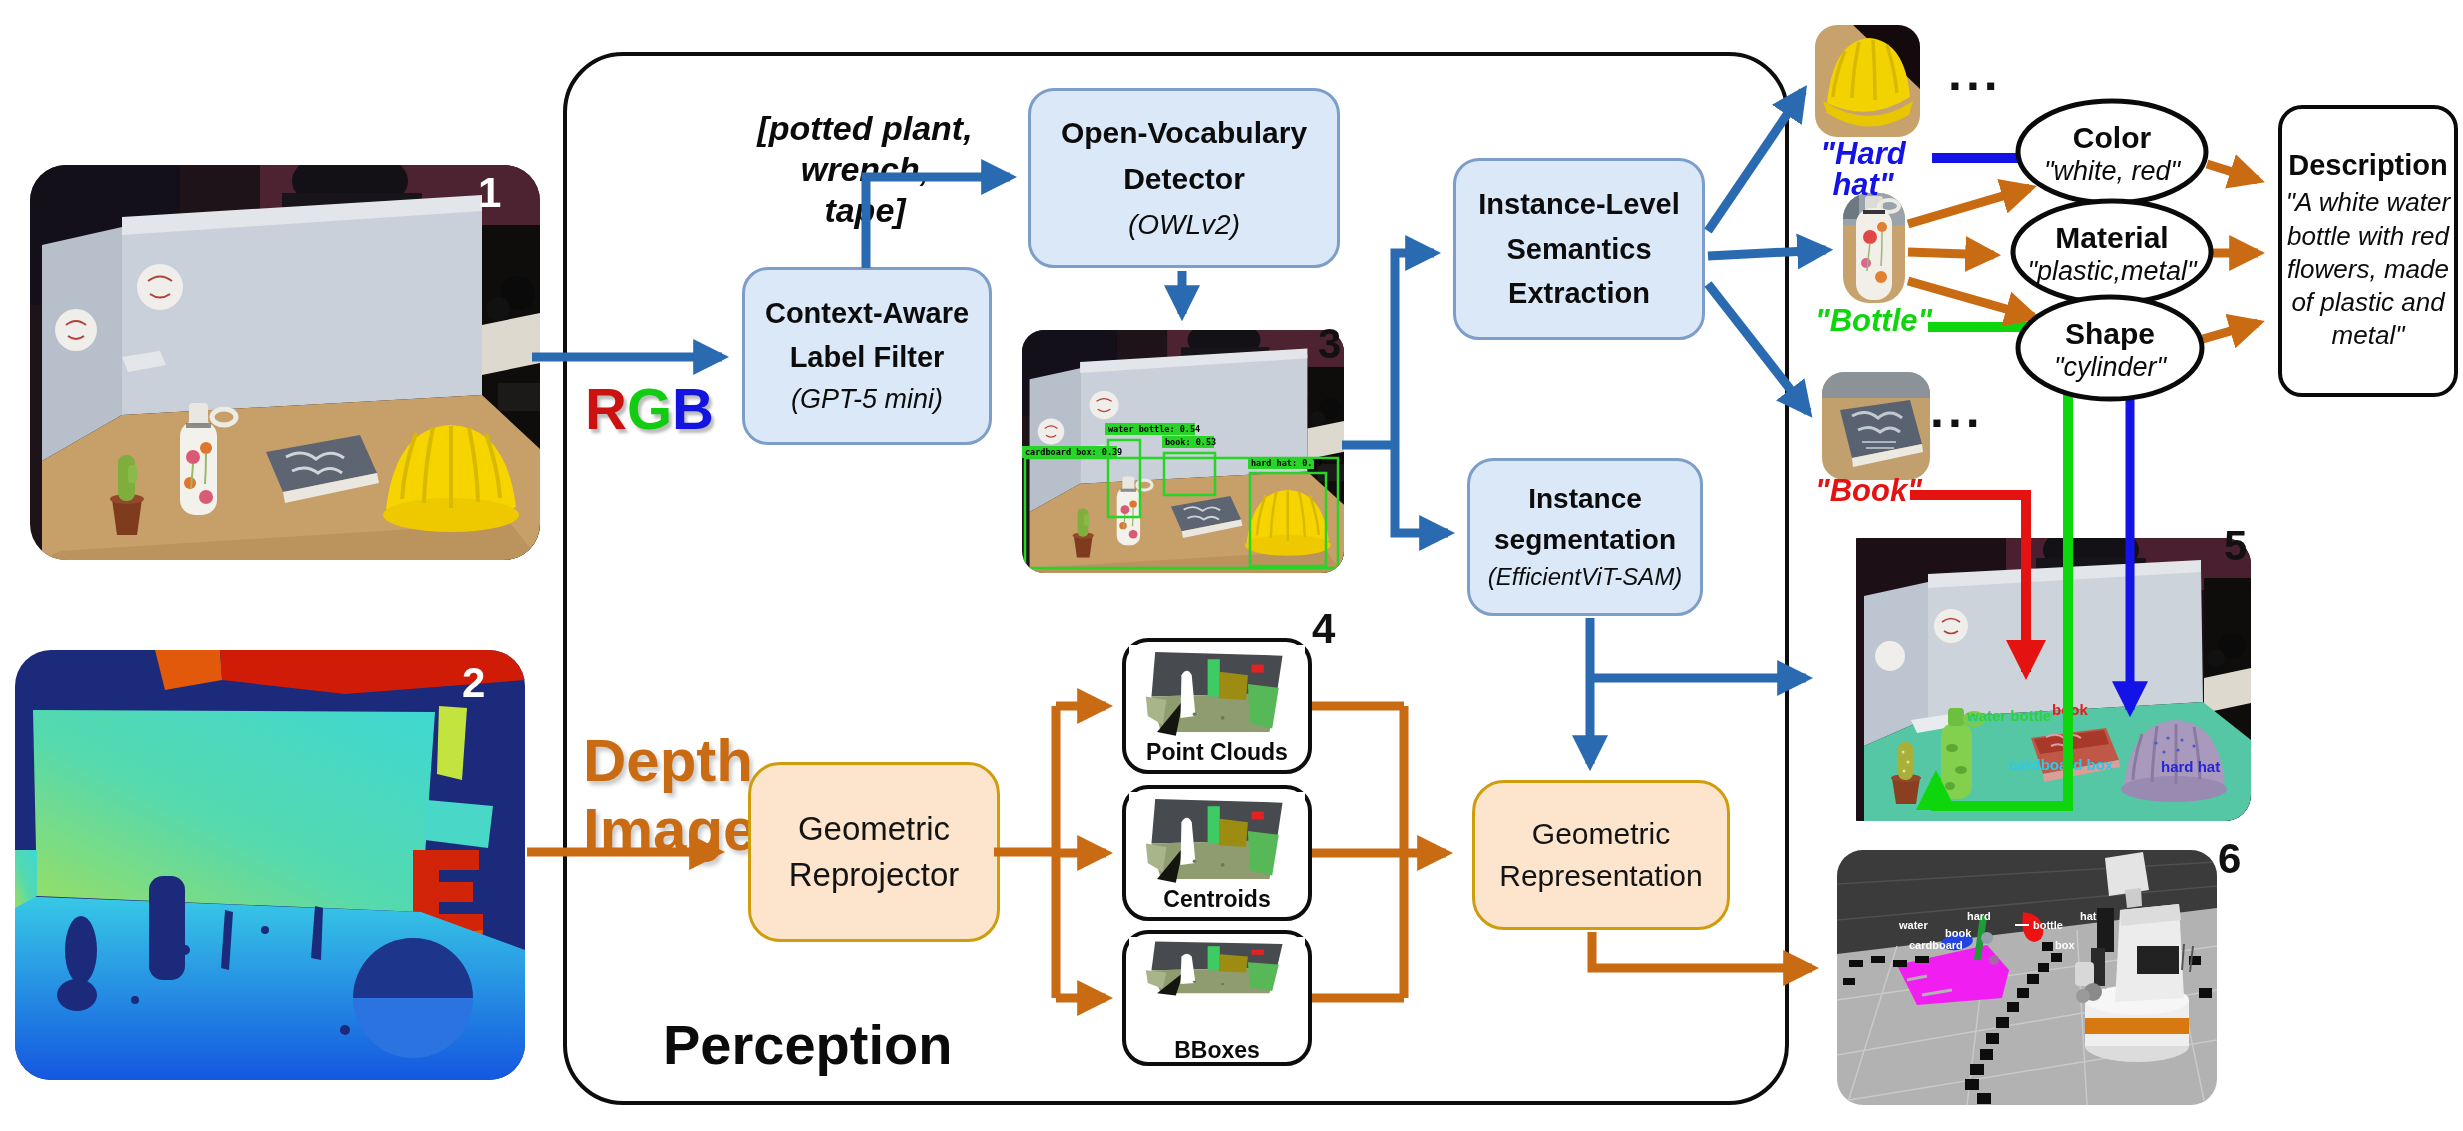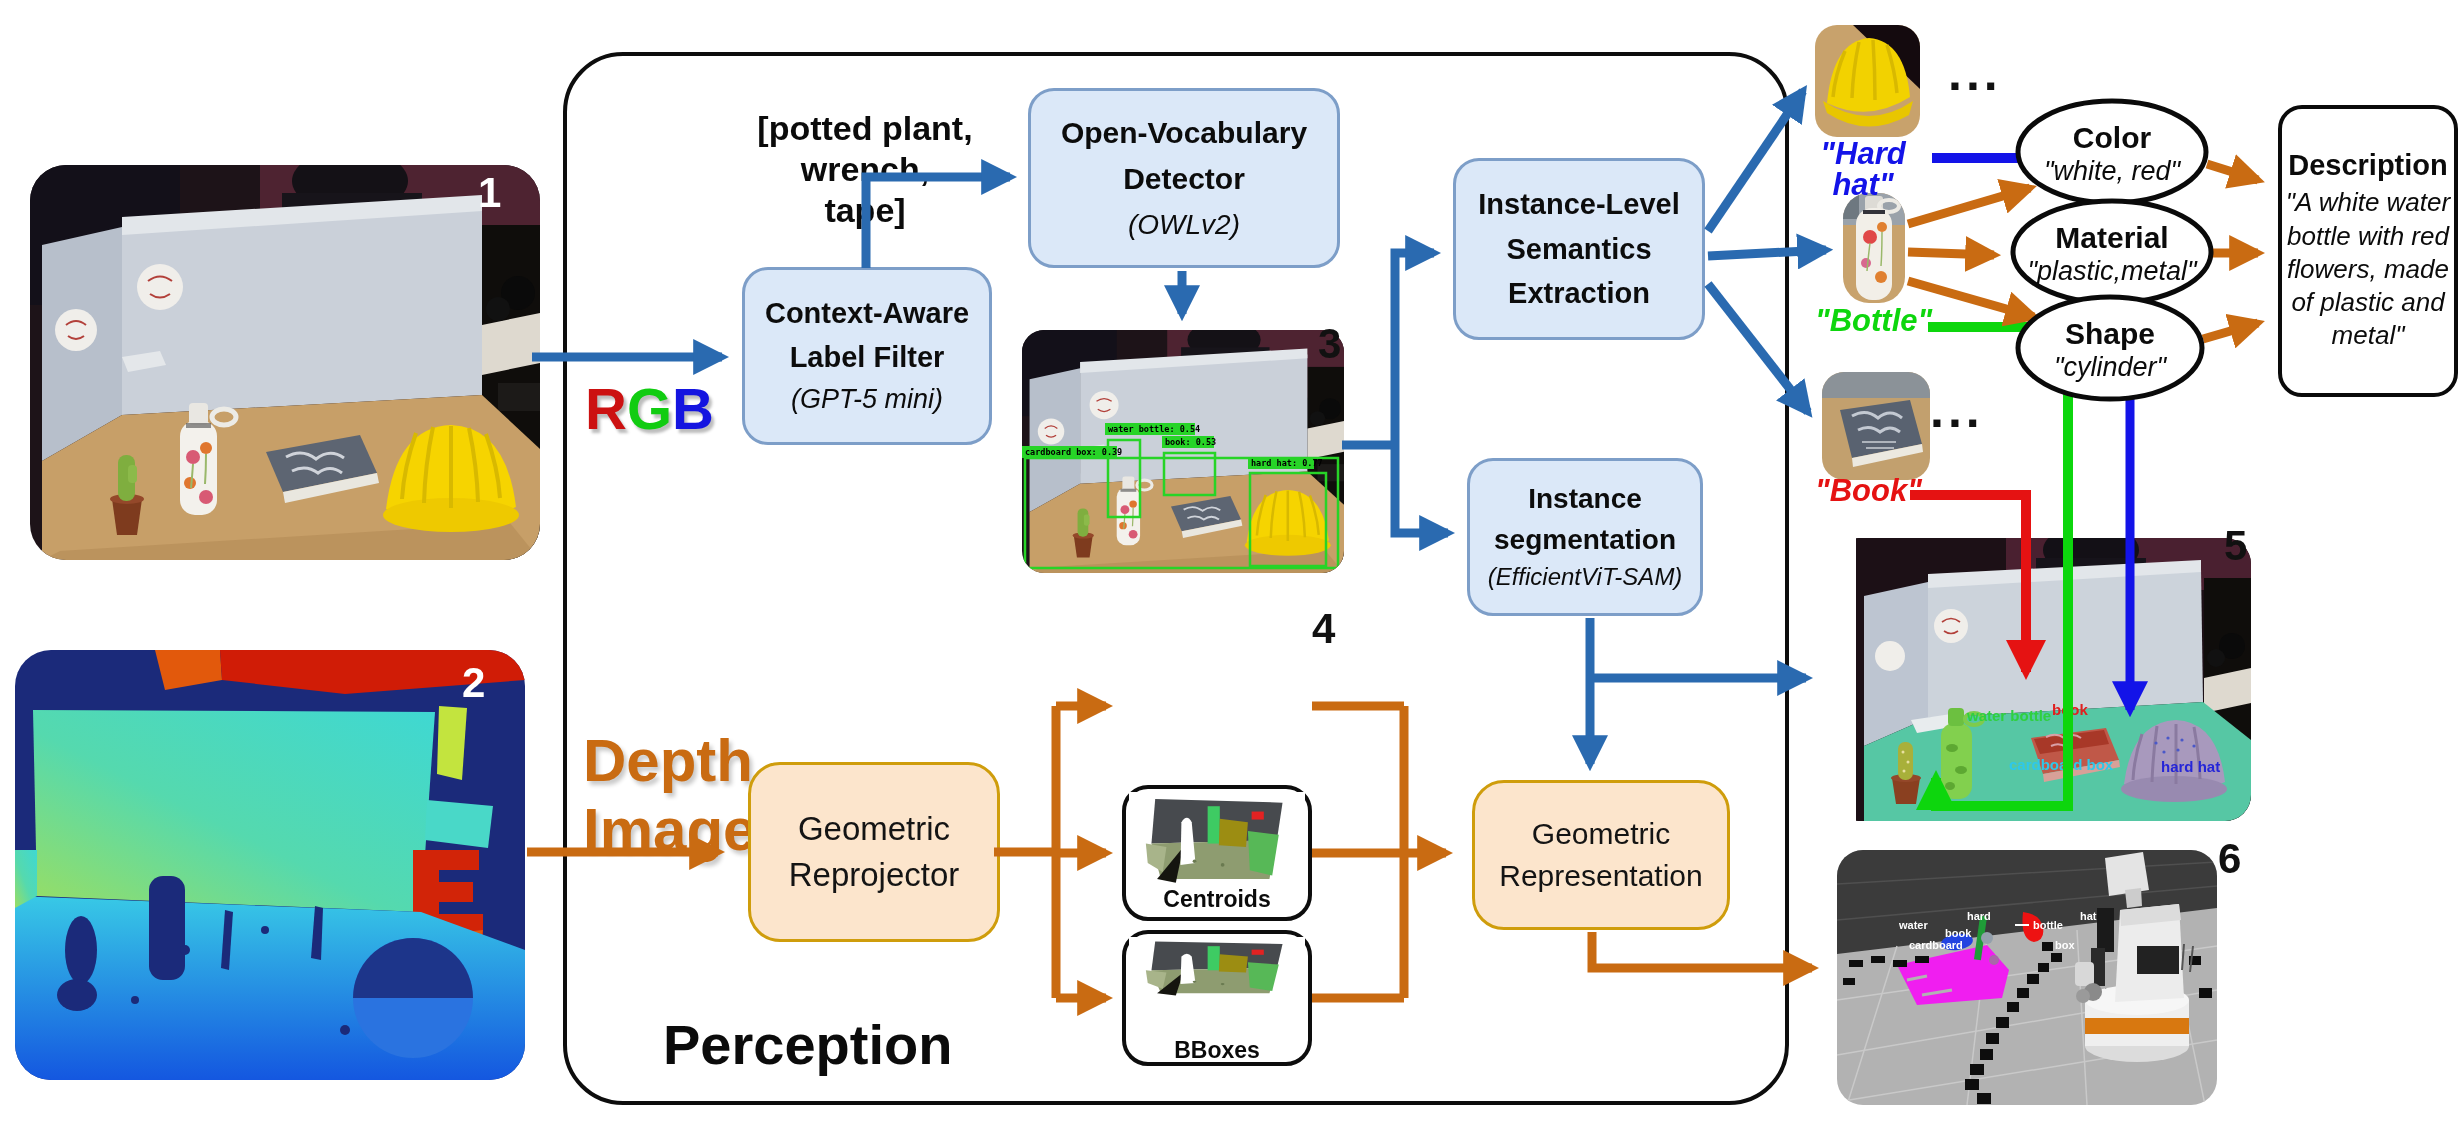--- a/index.html
+++ b/index.html
@@ -8,21 +8,21 @@
        text-align:center;box-sizing:border-box;z-index:3;}
   .bluebox{background:#dbe8f8;border:3px solid #7d9ec8;border-radius:26px;font-weight:700;color:#0c0c0c;}
   .orangebox{background:#fce5cc;border:3px solid #cf9d0c;border-radius:32px;font-weight:400;color:#141414;margin-left:8px;}
   .subtitle{font-style:italic;font-weight:400;}
   .img{position:absolute;overflow:hidden;z-index:2;}
   .img svg{display:block;}
   .fignum{position:absolute;font-weight:700;font-size:42px;z-index:6;line-height:1;}
   .white{color:#fff;} .black{color:#111;}
   .instlabel{position:absolute;font-weight:700;font-style:italic;font-size:31px;z-index:6;text-align:center;line-height:1;}
   .dots{position:absolute;font-weight:700;font-size:50px;letter-spacing:4px;color:#111;z-index:6;line-height:1;}
-  .prompt{position:absolute;font-weight:700;font-size:34px;text-align:center;line-height:1.2;color:#0b0b0b;z-index:3;}
+  .prompt{position:absolute;font-weight:700;font-style:italic;font-size:34px;text-align:center;line-height:1.2;color:#0b0b0b;z-index:3;}
   .overlay{position:absolute;left:0;top:0;width:2463px;height:1131px;z-index:4;pointer-events:none;}
   .container{position:absolute;left:563px;top:52px;width:1226px;height:1053px;border:4px solid #0d0d0d;
              border-radius:60px;background:#fff;box-sizing:border-box;z-index:1;}
   .perception-label{position:absolute;left:663px;top:1012px;font-size:56px;font-weight:700;color:#0b0b0b;z-index:3;}
   .rgbword{position:absolute;left:585px;top:380px;font-size:58px;font-weight:700;z-index:3;
            text-shadow:3px 4px 3px #bdbdbd;line-height:1;}
   .depthword{position:absolute;left:583px;top:726px;font-size:60px;font-weight:700;color:#c96b12;z-index:3;
            text-shadow:3px 4px 4px #c9c9c9;line-height:1.15;}
   .thumb{position:absolute;left:1122px;width:190px;height:136px;border:4px solid #0d0d0d;border-radius:26px;
          background:#fff;box-sizing:border-box;z-index:3;display:flex;flex-direction:column;align-items:center;}
@@ -83,20 +83,26 @@
   <div class="box orangebox" style="left:740px;top:762px;width:252px;height:180px;font-size:33px;line-height:1.4;">
     <div>Geometric</div>
     <div>Reprojector</div>
   </div>
 
   <div class="box orangebox" style="left:1464px;top:780px;width:258px;height:150px;font-size:30px;line-height:1.4;">
     <div>Geometric</div>
     <div>Representation</div>
   </div>
 
+  <div class="thumb" style="top:638px;">
+    <svg viewBox="0 0 188 108" preserveAspectRatio="none">
+        <use href="#mini"></use>
+      </svg>
+    <div class="thumb-label">Point Clouds</div>
+  </div>
   <div class="thumb" style="top:785px;">
     <svg viewBox="0 0 188 108" preserveAspectRatio="none">
         <use href="#mini"></use>
       </svg>
     <div class="thumb-label">Centroids</div>
   </div>
   <div class="thumb" style="top:930px;gap:40px;">
     <svg viewBox="0 0 188 108" preserveAspectRatio="none">
         <use href="#mini"></use>
       </svg>

